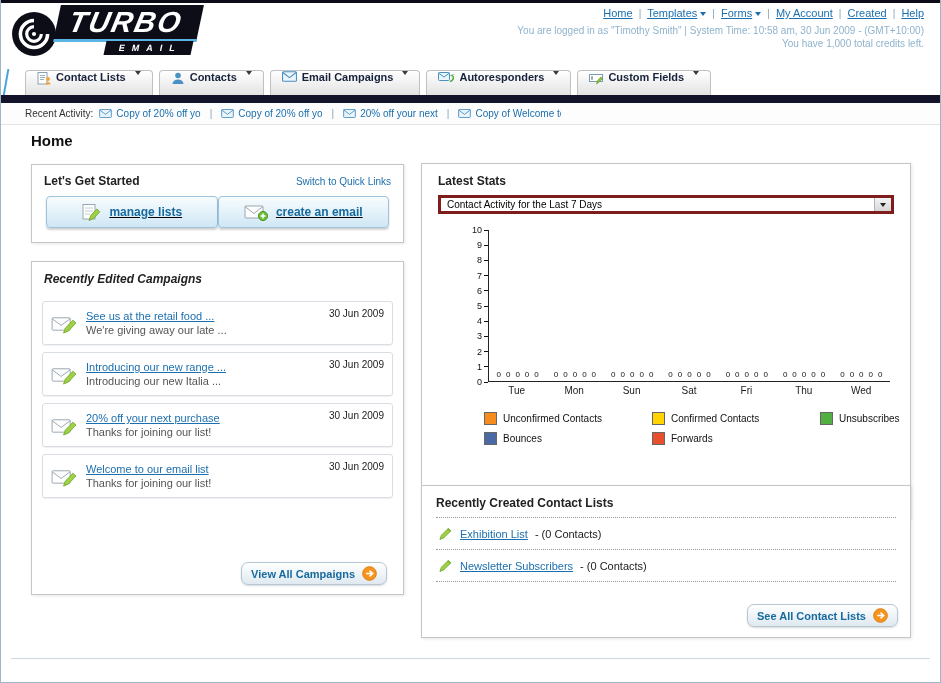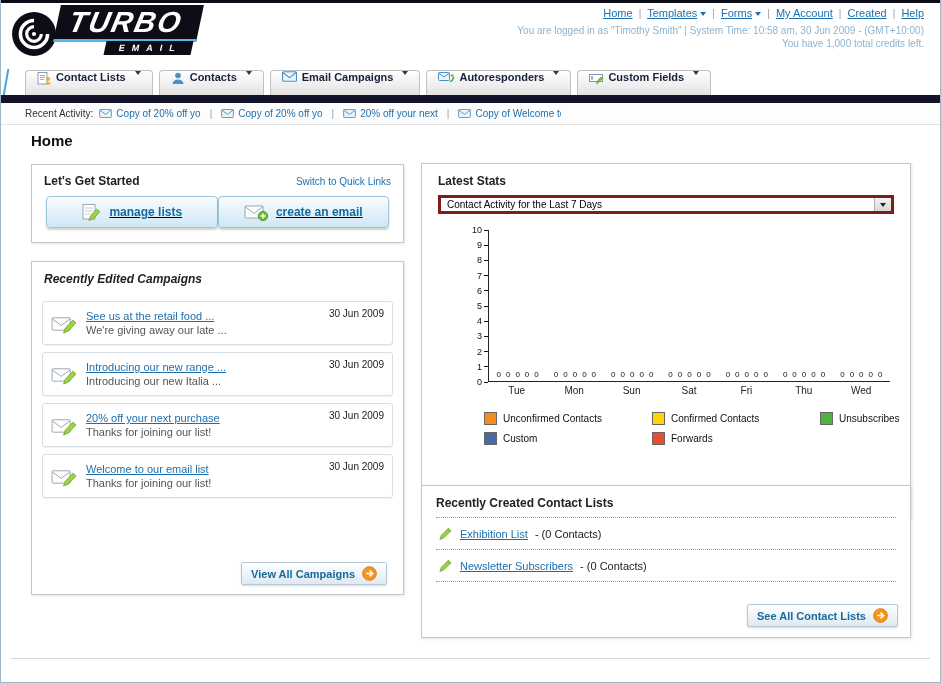--- a/index.html
+++ b/index.html
@@ -68,21 +68,21 @@
   .filter-show { font-weight:bold; color:#333; }
   .filter-link { color:#1c6fae; text-decoration:none; cursor:pointer; }
   .filter-link.selected { font-weight:bold; background:#eaf4fb; padding:1px 4px; border-radius:2px; }
   .campaign-item { margin:7px 10px; height:44px; border:1px solid #d8dee4; border-radius:3px; display:flex;
                    align-items:center; padding:0 8px; box-shadow:0 1px 1px rgba(0,0,0,0.06); }
   .campaign-text { margin-left:8px; }
   .campaign-title { display:block; font-size:11px; color:#1c6fae; text-decoration:underline; margin-bottom:2px; cursor:pointer; }
   .campaign-subtitle { font-size:11px; color:#555; }
   .campaign-date { margin-left:auto; align-self:flex-start; margin-top:6px; font-size:10px; color:#222; }
   .action-btn { height:23px; display:inline-flex; align-items:center; gap:7px; padding:0 9px;
-                background:linear-gradient(#ffffff,#dfe9f0); border:1px solid #b6c6d2; border-radius:2px;
+                background:linear-gradient(#ffffff,#dfe9f0); border:1px solid #b6c6d2; border-radius:7px;
                 box-shadow:0 1px 2px rgba(0,0,0,0.15); font-size:11px; font-weight:bold; color:#176a9e;
                 cursor:pointer; font-family:inherit; }
   .view-all { position:absolute; right:16px; bottom:9px; }
 
   
   .stats-panel { left:420px; top:163px; width:490px; height:356px; }
   .stats-panel .panel-title { padding:10px 16px 7px; }
   .select { margin:0 16px; height:19px; border:3px solid #7f1d1d; display:flex; align-items:center;
             background:#fff; font-size:10px; color:#000; padding-left:6px; cursor:pointer; }
   .select-arrow { margin-left:auto; width:17px; align-self:stretch; background:linear-gradient(#f4f4f4,#d6d6d6);
@@ -461,21 +461,21 @@
         <div class="legend-item">
           <span class="legend-swatch" style="background: rgb(255, 212, 0);"></span>
           <span class="legend-label">Confirmed Contacts</span>
         </div>
         <div class="legend-item">
           <span class="legend-swatch" style="background: rgb(82, 176, 67);"></span>
           <span class="legend-label">Unsubscribes</span>
         </div>
         <div class="legend-item">
           <span class="legend-swatch" style="background: rgb(74, 105, 165);"></span>
-          <span class="legend-label">Custom</span>
+          <span class="legend-label">Bounces</span>
         </div>
         <div class="legend-item">
           <span class="legend-swatch" style="background: rgb(232, 80, 45);"></span>
           <span class="legend-label">Forwards</span>
         </div>
       </div>
   </section>
 
   <section class="panel lists-panel">
     <h2 class="panel-title">Recently Created Contact Lists</h2>

